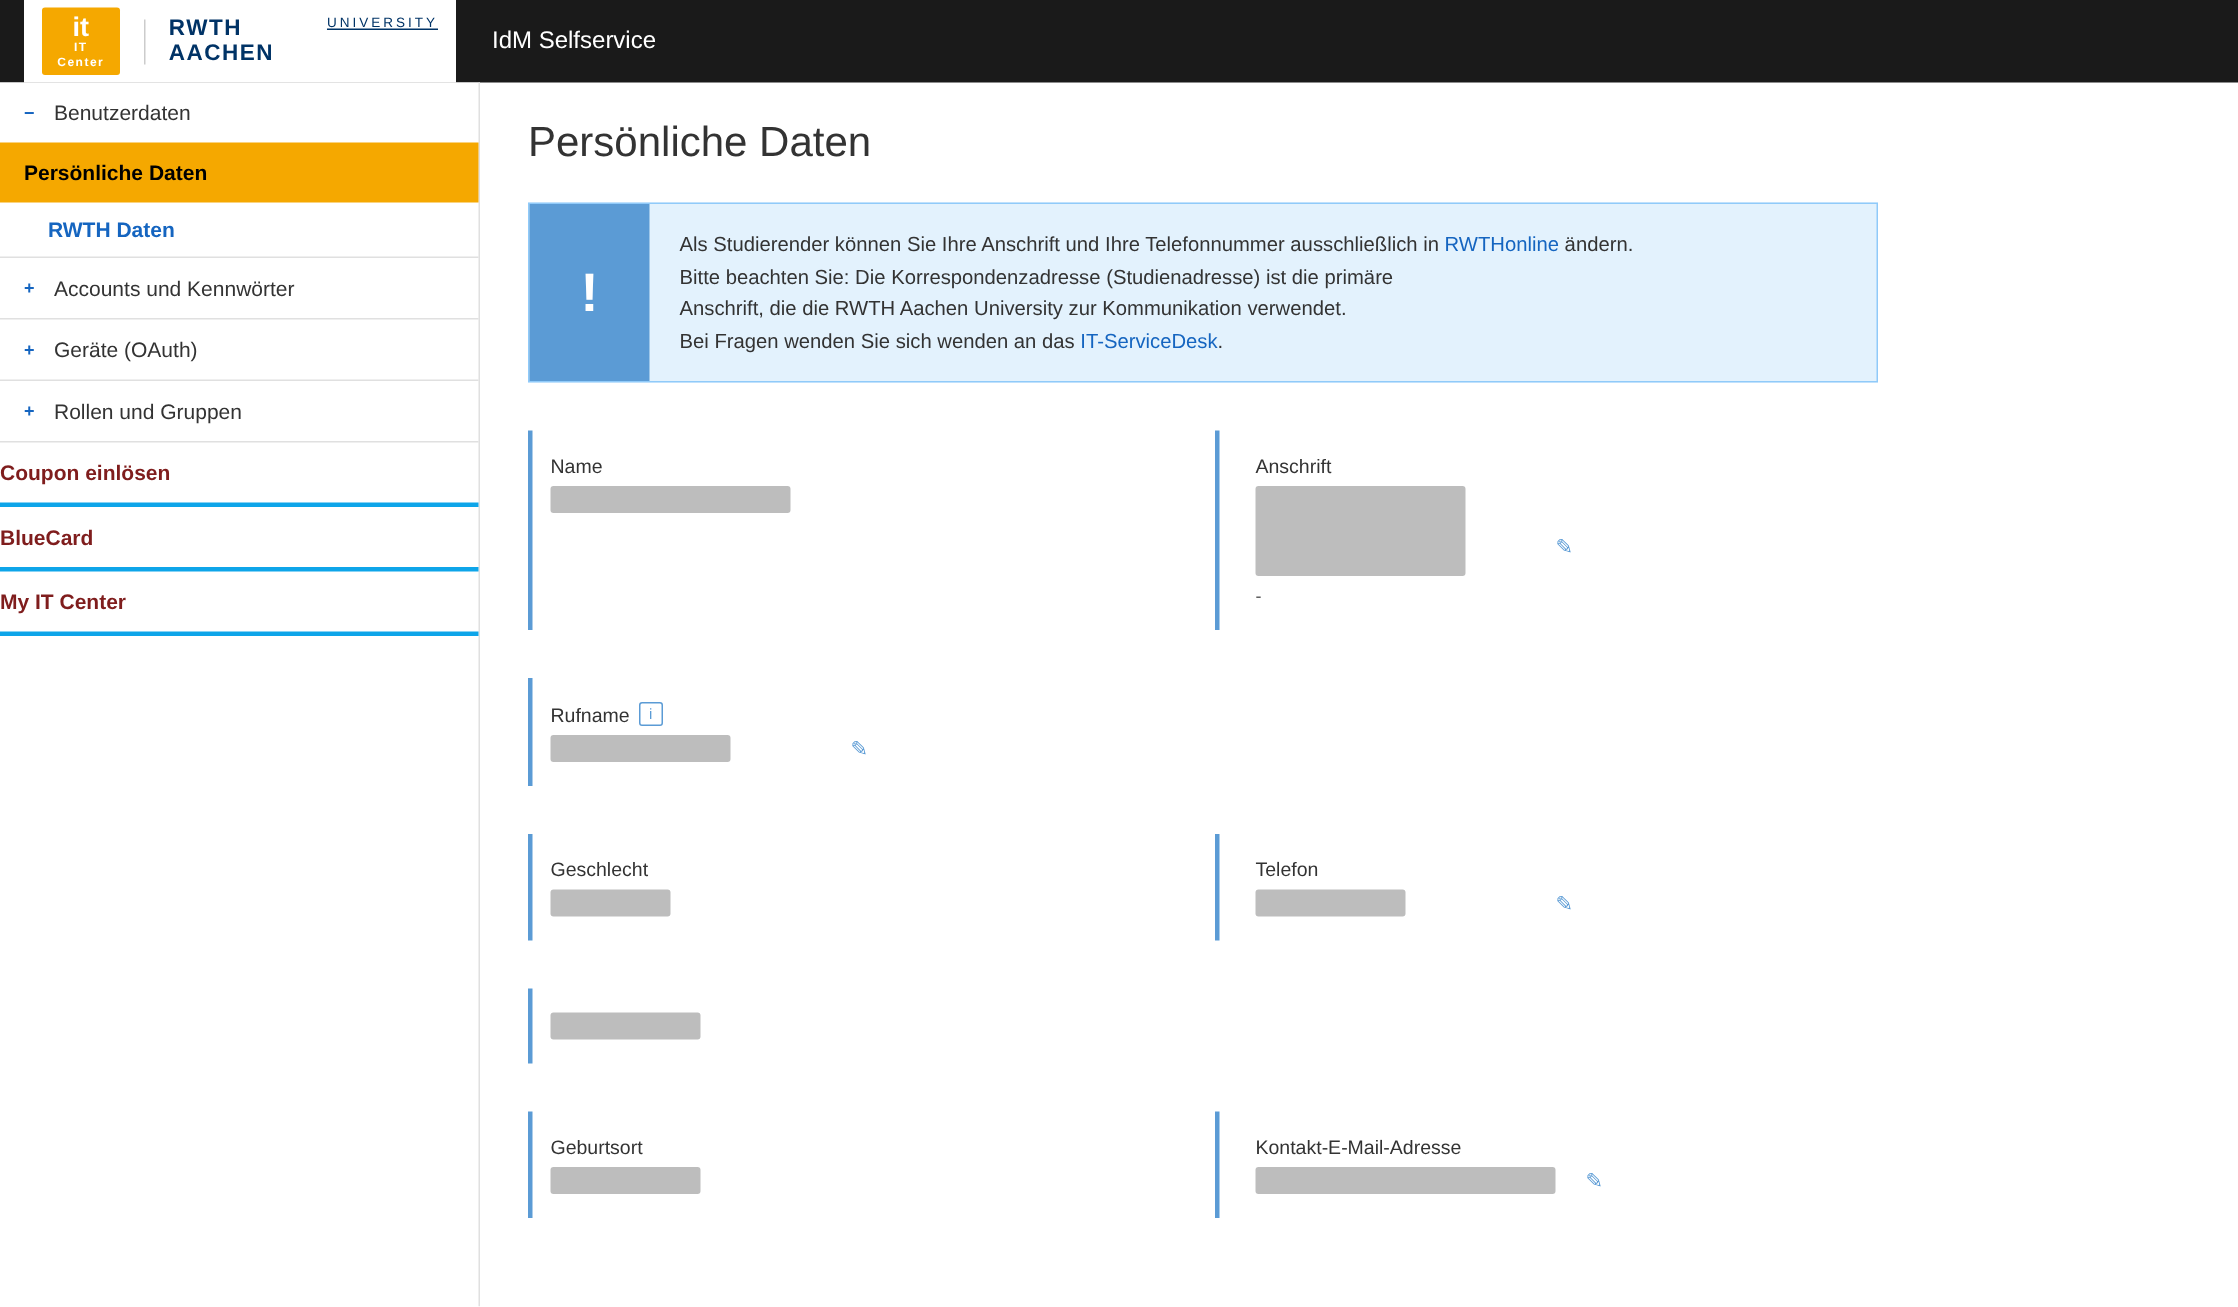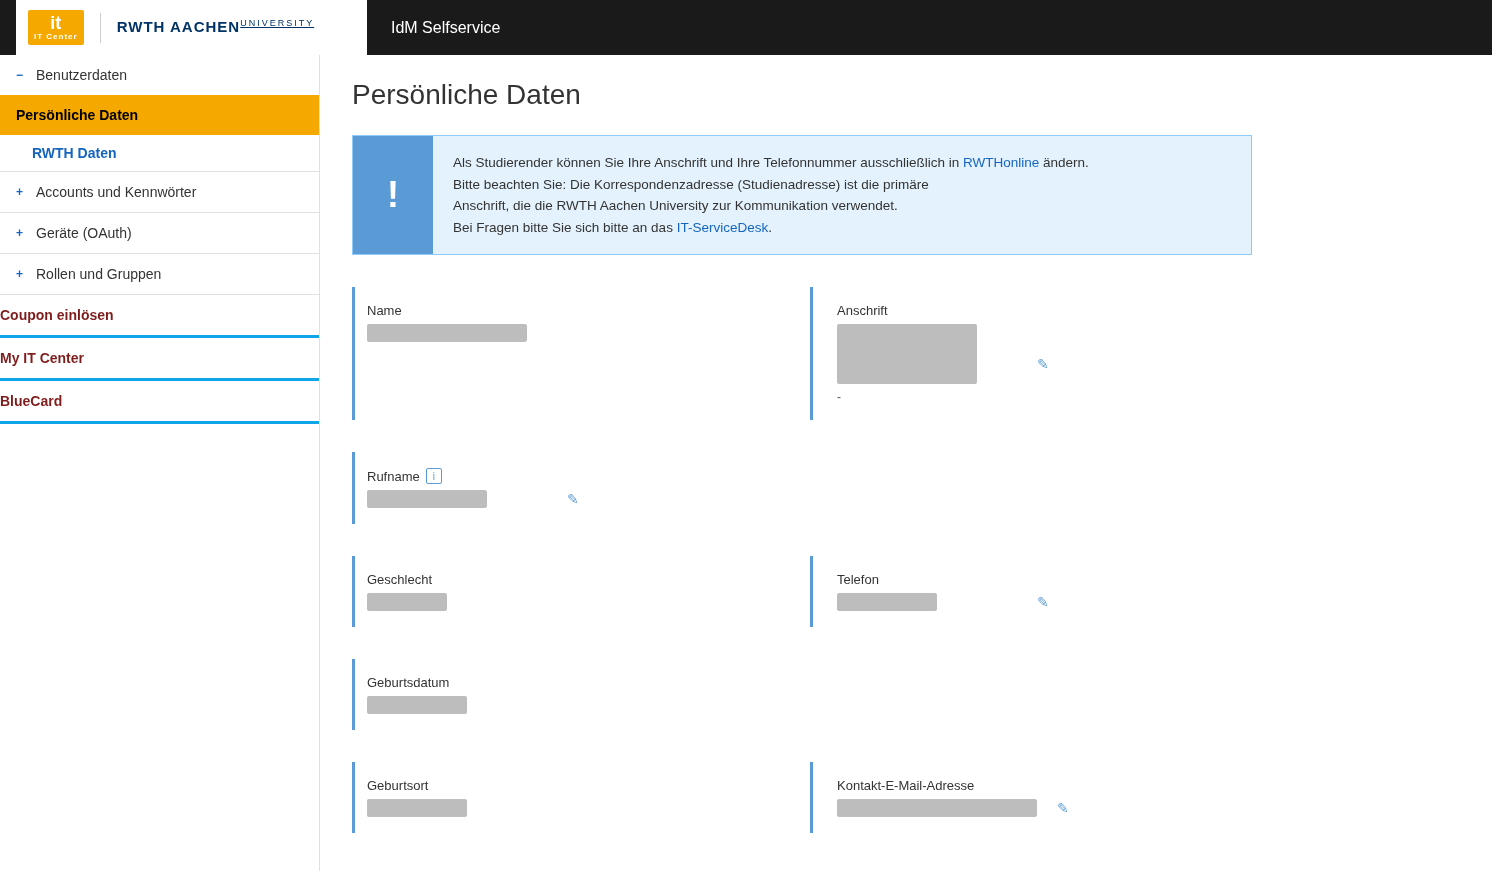--- a/index.html
+++ b/index.html
@@ -9,21 +9,21 @@
     .top-bar {
       background: #1a1a1a;
       height: 55px;
       display: flex;
       align-items: center;
       padding: 0 16px;
     }
     .logo-area {
       background: #fff;
       height: 55px;
-      width: 351px;
+      width: 288px;
       display: flex;
       align-items: center;
       padding: 6px 12px;
       gap: 12px;
       flex-shrink: 0;
     }
     .logo-it-center {
       background: #f5a800;
       color: #fff;
       font-size: 11px;
@@ -286,46 +286,46 @@
         <span class="expand-icon">+</span>
         <span>Rollen und Gruppen</span>
       </div>
     </div>
 
     <a class="sidebar-link">
       <span>Coupon einlösen</span>
     </a>
 
     <a class="sidebar-link">
+      <span>BlueCard</span>
+    </a>
+
+    <a class="sidebar-link">
       <span>My IT Center</span>
-    </a>
-
-    <a class="sidebar-link">
-      <span>BlueCard</span>
     </a>
 
   </nav>
 
   <main class="main-content">
 
     <h1 class="page-title">Persönliche Daten</h1>
 
     <div class="info-box">
       <div class="info-box-icon">
         <span class="exclamation">!</span>
       </div>
       <div class="info-box-text">
         <p>
           <span>Als Studierender können Sie Ihre Anschrift und Ihre Telefonnummer ausschließlich in</span>
           <a href="#">RWTHonline</a><span> ändern.</span>
         </p>
         <p><span>Bitte beachten Sie: Die Korrespondenzadresse (Studienadresse) ist die primäre</span></p>
         <p><span>Anschrift, die die RWTH Aachen University zur Kommunikation verwendet.</span></p>
         <p>
-          <span>Bei Fragen bitte Sie sich bitte an das </span>
+          <span>Bei Fragen wenden Sie sich wenden an das </span>
           <a href="#">IT-ServiceDesk</a><span>.</span>
         </p>
       </div>
     </div>
 
     <div class="fields-grid">
 
       <div class="field-group">
         <div class="field-label">Name</div>
         <div class="field-value-placeholder w160"></div>
@@ -362,21 +362,20 @@
 
       <div class="field-group right">
         <div class="field-label">Telefon</div>
         <div class="field-row">
           <div class="field-value-placeholder w100"></div>
           <span class="edit-icon" style="margin-left:100px;">✎</span>
         </div>
       </div>
 
       <div class="field-group">
-        <div class="field-label">Geburtsdatum</div>
         <div class="field-value-placeholder w100"></div>
       </div>
 
       <div></div>
 
       <div class="field-group">
         <div class="field-label">Geburtsort</div>
         <div class="field-value-placeholder w100"></div>
       </div>
 

